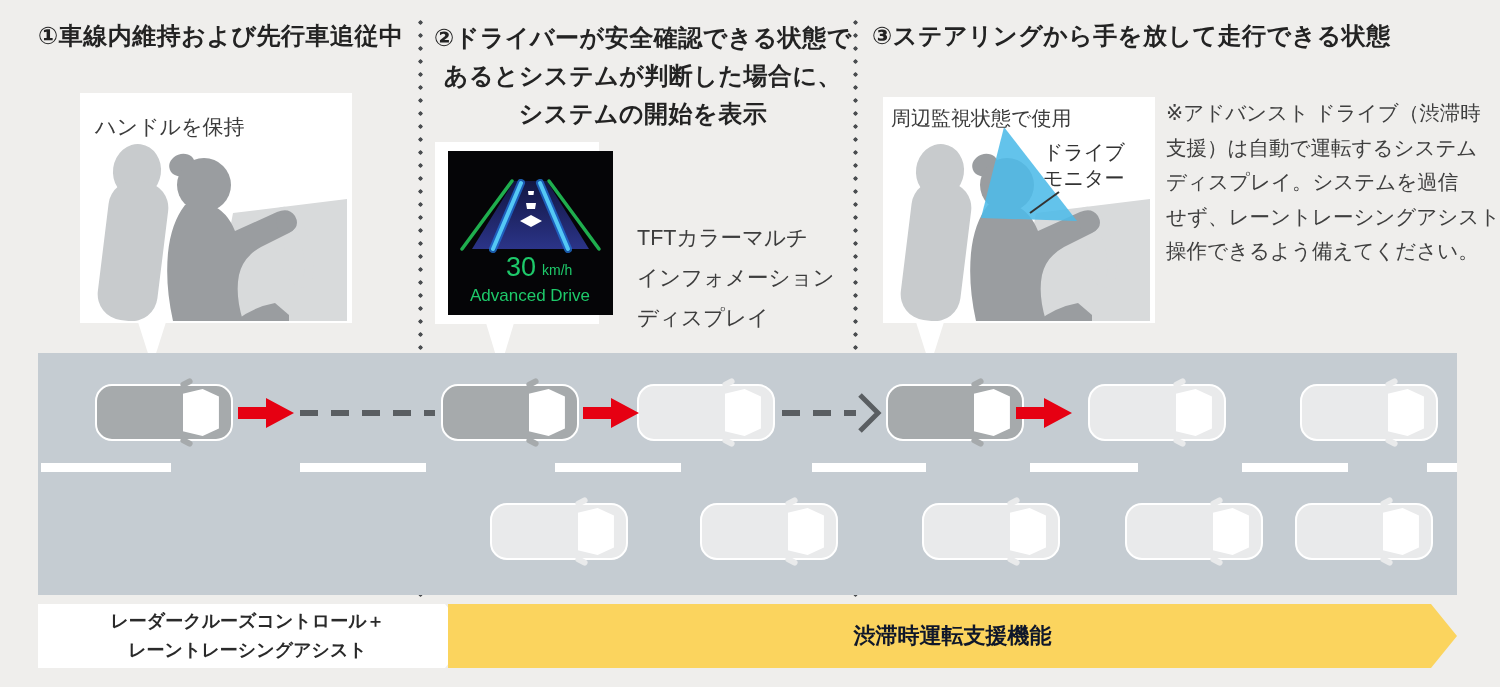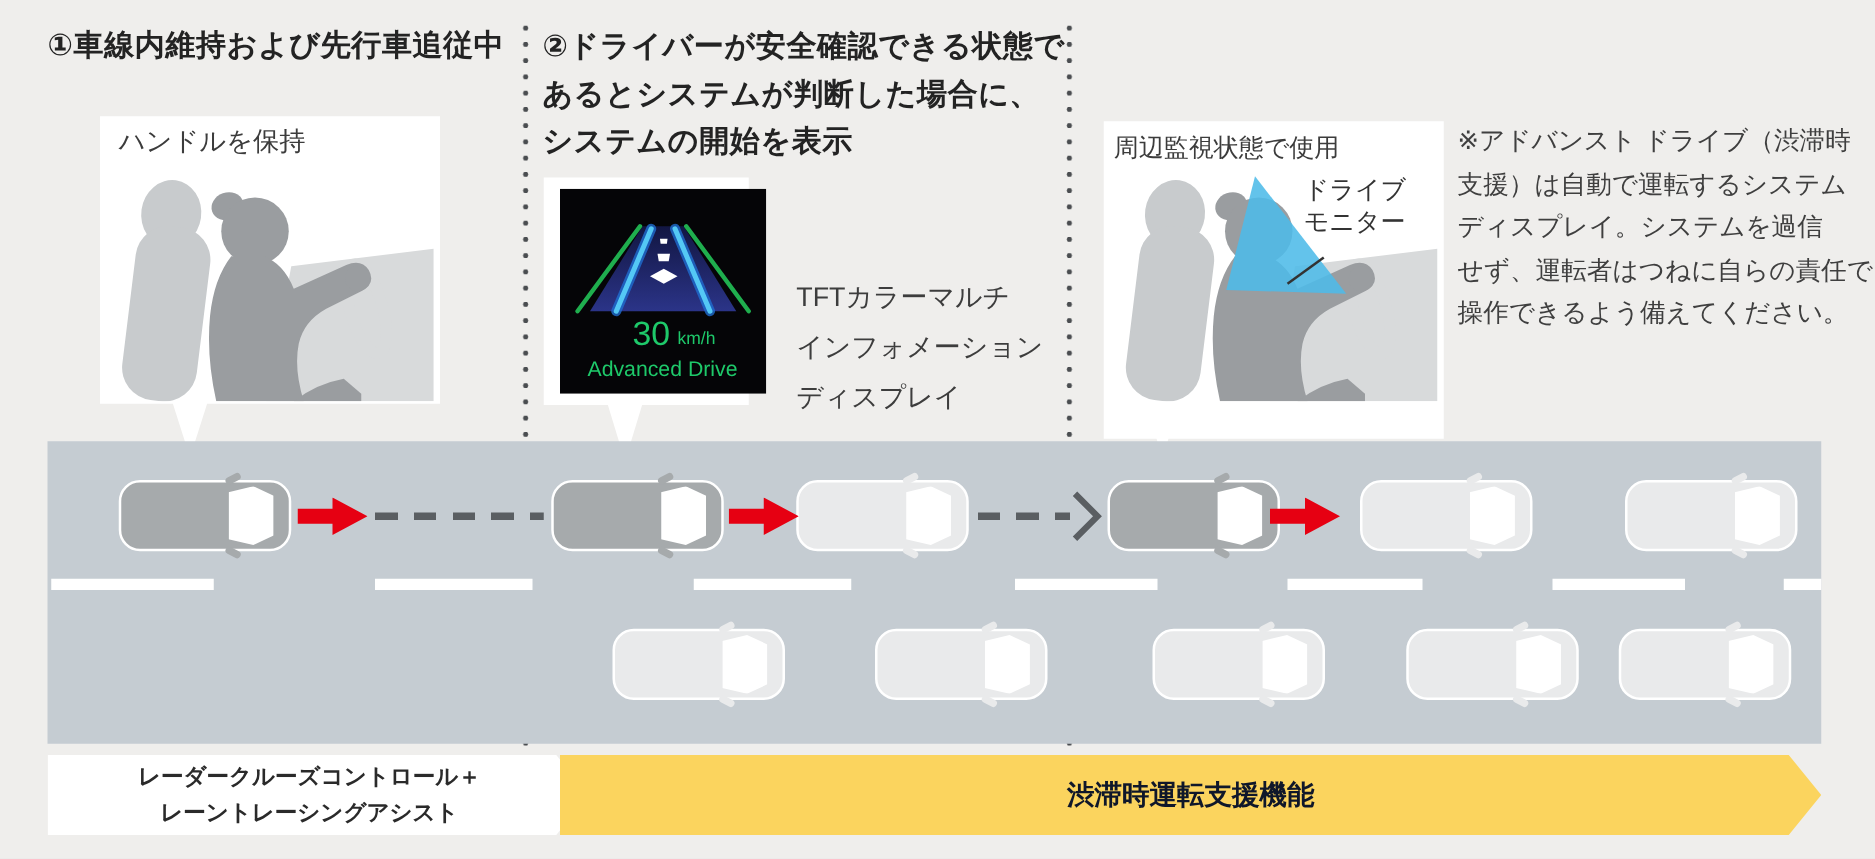--- a/index.html
+++ b/index.html
@@ -9,21 +9,21 @@
   }
   .canvas{
     position:relative;width:1500px;height:687px;overflow:hidden;
     background:#efeeec;color:#222;
   }
   
   .step-heading{
     position:absolute;font-size:24px;font-weight:bold;color:#232323;
     letter-spacing:.5px;white-space:nowrap;
   }
-  .step-heading .hl{display:block;line-height:38px;}
+  .step-heading .hl{display:block;line-height:38px;text-align:center;}
   
   .v-divider{
     position:absolute;top:16px;height:582px;width:5px;
     background-image:radial-gradient(circle,#4a4d50 1.9px,transparent 2.3px);
     background-size:5px 13px;background-repeat:repeat-y;
   }
   
   .card{position:absolute;background:#fff;}
   .card-tail{
     position:absolute;width:28px;height:44px;background:#fff;
@@ -95,26 +95,27 @@
       </g>
     </defs>
   </svg>
 
   <div class="step-heading" style="left:38px;top:20px">①車線内維持および先行車追従中</div>
   <div class="step-heading" style="left:434px;top:19px">
     <span class="hl">②ドライバーが安全確認できる状態で</span>
     <span class="hl">あるとシステムが判断した場合に、</span>
     <span class="hl">システムの開始を表示</span>
   </div>
+  <div class="step-heading" style="left:872px;top:20px">③ステアリングから手を放して走行できる状態</div>
 
   <div class="v-divider" style="left:418px"></div>
   <div class="v-divider" style="left:853px"></div>
 
   <div class="card" style="left:80px;top:93px;width:272px;height:230px">
-    <div class="card-label" style="left:15px;top:6px">ハンドルを保持</div>
+    <div class="card-label" style="left:15px;top:20px">ハンドルを保持</div>
     <svg class="driver-svg" style="left:5px;top:46px" width="262" height="182" viewBox="0 0 262 182">
       <use href="#driver-fig"></use>
     </svg>
   </div>
   <div class="card-tail" style="left:138px;top:322px"></div>
 
   <div class="card" style="left:435px;top:142px;width:164px;height:182px">
     <svg class="tft-display" style="left:13px;top:9px" width="165" height="164" viewBox="0 0 165 164">
       <defs>
         <linearGradient id="roadGrad" x1="0" y1="0" x2="0" y2="1">
@@ -146,41 +147,41 @@
       <text x="82" y="150" fill="#1ec96a" font-size="17" text-anchor="middle" font-family="Liberation Sans, DejaVu Sans, sans-serif">Advanced Drive</text>
     </svg>
   </div>
   <div class="card-tail" style="left:486px;top:323px;height:46px"></div>
   <div class="tft-label" style="left:637px;top:218px">
     <span class="hl">TFTカラーマルチ</span>
     <span class="hl">インフォメーション</span>
     <span class="hl">ディスプレイ</span>
   </div>
 
-  <div class="card" style="left:883px;top:97px;width:272px;height:254px">
+  <div class="card" style="left:883px;top:97px;width:272px;height:226px">
     <svg class="driver-svg" style="left:5px;top:42px" width="262" height="182" viewBox="0 0 262 182">
       <use href="#driver-fig"></use>
     </svg>
     <svg class="cone-overlay" viewBox="0 0 272 226">
       <polygon points="121,30 98,121 194,124" fill="#4dbbe8" opacity="0.88"></polygon>
       <line x1="176" y1="95" x2="147" y2="116" stroke="#333" stroke-width="2"></line>
     </svg>
     <div class="card-label" style="left:8px;top:8px;font-size:20px">周辺監視状態で使用</div>
     <div class="monitor-label" style="left:160px;top:42px">
       <span class="hl" style="display:block">ドライブ</span>
       <span class="hl" style="display:block">モニター</span>
     </div>
   </div>
   <div class="card-tail" style="left:916px;top:322px"></div>
 
   <div class="note" style="left:1166px;top:96px">
     <span class="hl">※アドバンスト ドライブ（渋滞時</span>
     <span class="hl">支援）は自動で運転するシステム</span>
     <span class="hl">ディスプレイ。システムを過信</span>
-    <span class="hl">せず、運転者はつねに自らの責任で</span>
+    <span class="hl">せず、レーントレーシングアシスト</span>
     <span class="hl">操作できるよう備えてください。</span>
   </div>
 
   <div class="road" id="road">
       <div class="lane-dash" style="left:3px;width:130px"></div>
       <div class="lane-dash" style="left:262px;width:126px"></div>
       <div class="lane-dash" style="left:517px;width:126px"></div>
       <div class="lane-dash" style="left:774px;width:114px"></div>
       <div class="lane-dash" style="left:992px;width:108px"></div>
       <div class="lane-dash" style="left:1204px;width:106px"></div>

